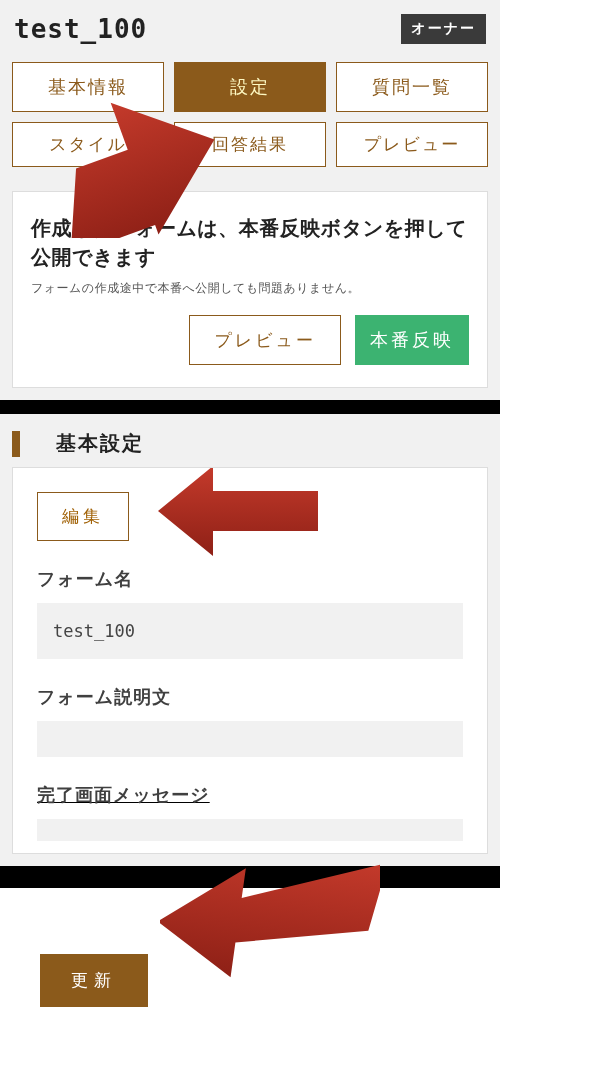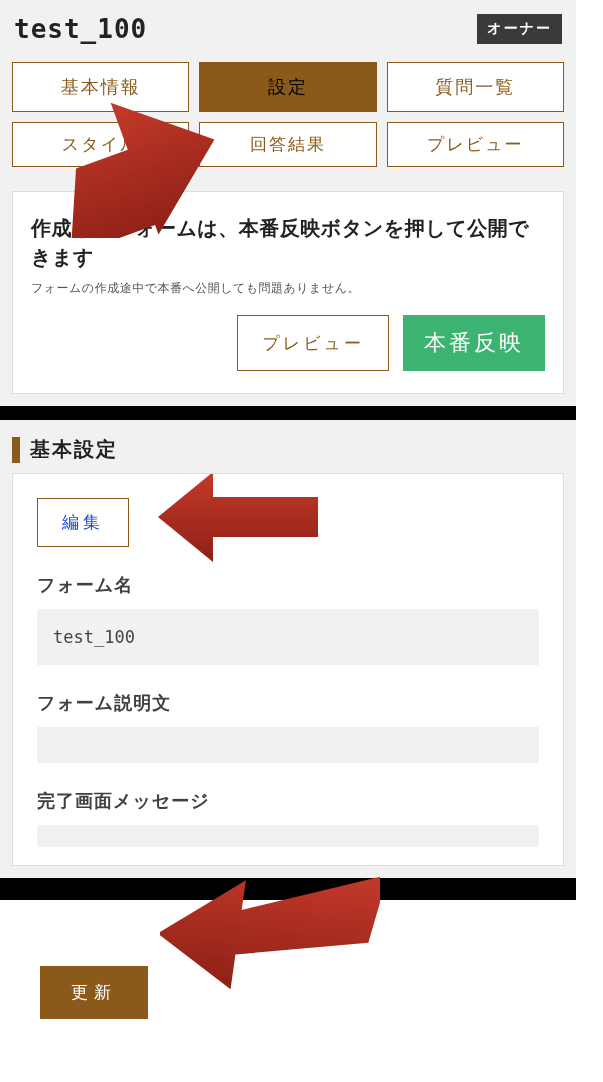--- a/index.html
+++ b/index.html
@@ -1,47 +1,47 @@
 <!DOCTYPE html>
 <html><head>
 <meta charset="utf-8">
 <style>
   * { box-sizing: border-box; margin: 0; padding: 0; }
   html, body { width: 603px; font-family: -apple-system, "Hiragino Sans", "Hiragino Kaku Gothic ProN", Meiryo, sans-serif; background: #fff; }
-  .page { width: 576px; }
+  .page { width: 500px; }
   
   .top { background: #f1f1f1; padding: 10px 12px 12px 12px; position: relative; }
   .title-row { display: flex; align-items: center; justify-content: space-between; margin-bottom: 18px; padding: 4px 2px 0 2px; }
   .page-title { font-size: 26px; font-weight: 800; color: #222; letter-spacing: 1px; font-family: Consolas, Menlo, monospace, -apple-system; }
   .owner-badge { background: #3a3a3a; color: #fff; font-size: 14px; font-weight: 700; padding: 6px 10px; letter-spacing: 2px; }
   .tabs { display: grid; grid-template-columns: repeat(3, 1fr); gap: 10px; }
   .tab {
     background: #fff; border: 1px solid #8b5a1b; color: #8b5a1b;
     font-size: 18px; font-weight: 500; text-align: center;
     padding: 12px 4px; cursor: pointer; letter-spacing: 2px;
   }
-  .tab.active { background: #8b5a1b; color: #000000; border-color: #8b5a1b; }
+  .tab.active { background: #8b5a1b; color: #fef9c3; border-color: #8b5a1b; }
   .tab-slim { padding: 10px 4px; font-size: 17px; }
   .notice-card { background: #fff; border: 1px solid #ddd; margin-top: 24px; padding: 22px 18px 22px 18px; }
   .notice-title { font-size: 20px; font-weight: 700; color: #222; line-height: 1.45; letter-spacing: 0.5px; }
   .notice-sub { font-size: 12px; color: #555; margin-top: 8px; letter-spacing: 0.5px; }
   .notice-actions { display: flex; justify-content: flex-end; gap: 14px; margin-top: 18px; }
   .btn-outline { background: #fff; border: 1px solid #8b5a1b; color: #8b5a1b; font-size: 17px; padding: 12px 24px; cursor: pointer; letter-spacing: 3px; }
-  .btn-green { background: #3cb371; border: 1px solid #3cb371; color: #fff; font-size: 22px; padding: 12px 20px; cursor: pointer; letter-spacing: 3px; }
+  .btn-green { background: #3cb371; border: 1px solid #3cb371; color: #fff; font-size: 18px; padding: 12px 14px; cursor: pointer; letter-spacing: 3px; }
 
   
   .strip { height: 14px; background: #000; width: 100%; }
 
   
   .mid { background: #f1f1f1; padding: 16px 12px 0 12px; position: relative; }
   .section-header { display: flex; align-items: center; gap: 10px; margin-bottom: 10px; }
   .section-bar { width: 8px; height: 26px; background: #8b5a1b; }
-  .section-title { font-size: 20px; font-weight: 700; color: #222; letter-spacing: 2px; }
+  .section-title { font-size: 20px; font-weight: 700; color: #222; letter-spacing: 2px; margin-left: 26px; }
   .form-card { background: #fff; border: 1px solid #ddd; padding: 24px 24px 0 24px; min-height: 380px; position: relative; overflow: hidden; }
-  .edit-btn { background: #fff; border: 1px solid #8b5a1b; color: #1d4ed8; font-size: 17px; padding: 12px 24px; cursor: pointer; letter-spacing: 4px; text-align: center; }
+  .edit-btn { background: #fff; border: 1px solid #8b5a1b; color: #a16207; font-size: 17px; padding: 12px 24px; cursor: pointer; letter-spacing: 4px; text-align: center; }
   .field { margin-top: 26px; }
   .field-label { font-size: 18px; font-weight: 700; color: #404040; letter-spacing: 1px; }
   .field-value { background: #f1f1f1; color: #444; font-size: 17px; padding: 18px 16px; margin-top: 12px; min-height: 56px; font-family: Consolas, Menlo, monospace, -apple-system; }
   .field-value.short { min-height: 36px; padding: 12px 16px; }
 
   
   .bot { background: #fff; padding: 26px 24px 44px 40px; position: relative; }
   .btn-solid { background: #8b5a1b; border: 1px solid #8b5a1b; color: #fff; font-size: 17px; padding: 14px 30px; cursor: pointer; letter-spacing: 6px; margin-top: 40px; }
 
   
@@ -119,21 +119,21 @@
       <div class="field">
         <div class="field-label">フォーム名</div>
         <div class="field-value">test_100</div>
       </div>
 
       <div class="field">
         <div class="field-label">フォーム説明文</div>
         <div class="field-value short"></div>
       </div>
 
-      <div class="field" style="margin-bottom:18px;">
+      <div class="field" style="margin-bottom:12px;text-decoration:underline;">
         <div class="field-label">完了画面メッセージ</div>
         <div class="field-value short" style="min-height:22px; padding:8px 16px;"></div>
       </div>
     </div>
   </div>
 
   <div style="height:12px; background:#f1f1f1;"></div>
   <div class="strip" style="height:22px;"></div>
 
   <div class="bot">

